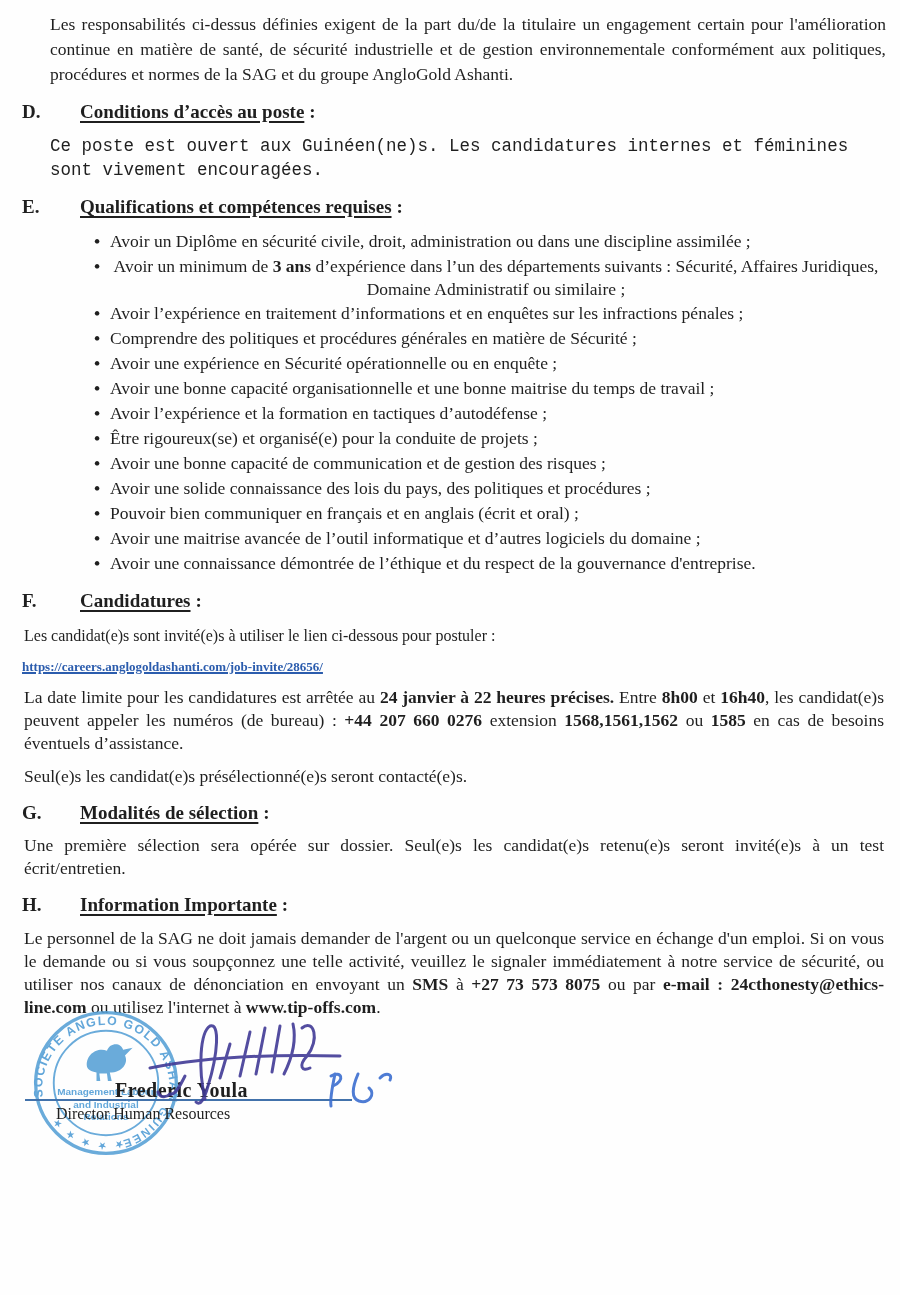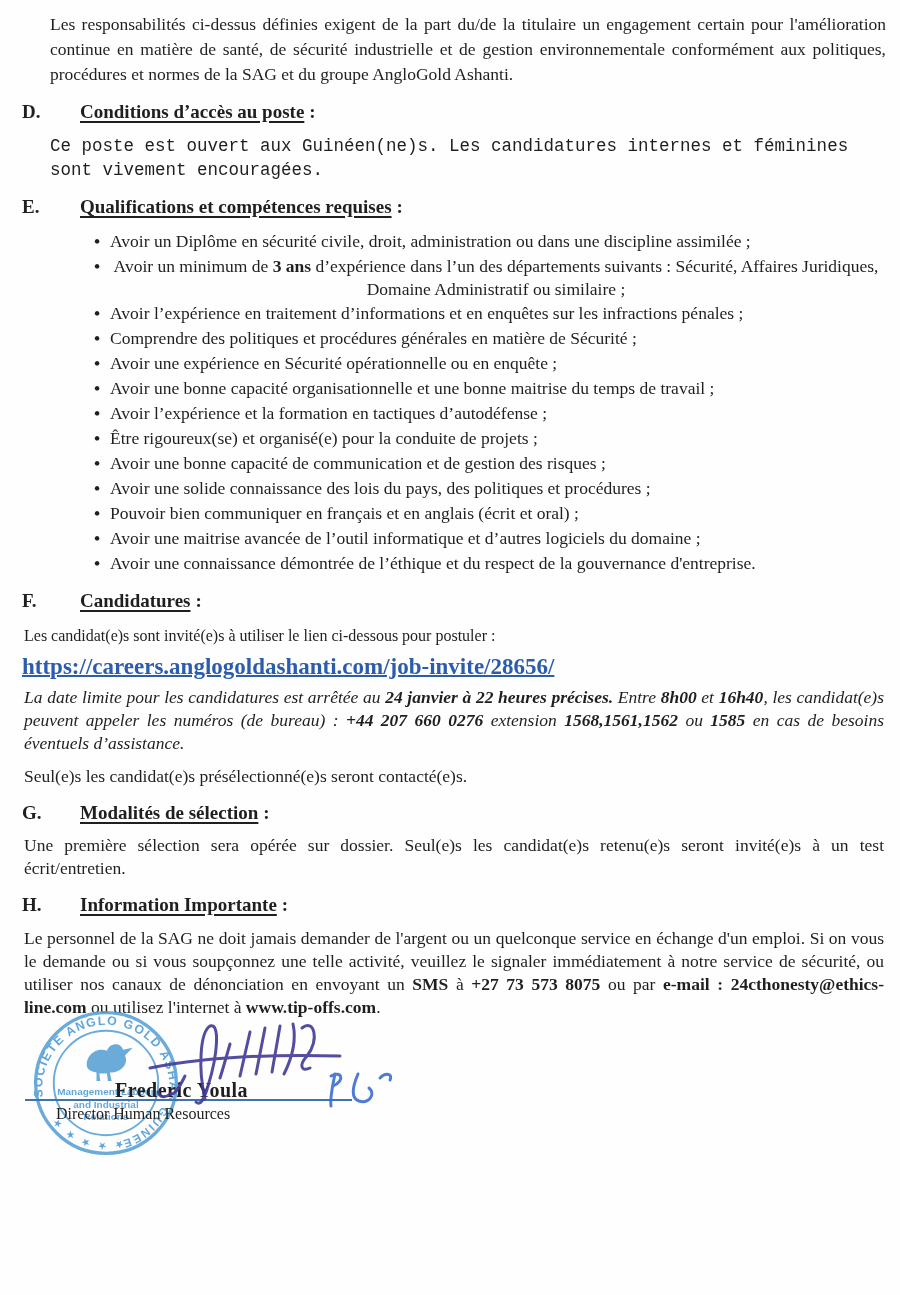--- a/index.html
+++ b/index.html
@@ -14,23 +14,23 @@
   .hrow{display:flex;margin:12px 0 0 22px;font-size:19px;font-weight:bold;line-height:26px;}
   .hletter{width:58px;flex:none;}
   .htitle{text-decoration:underline;text-decoration-thickness:2px;text-underline-offset:3px;}
   .hcolon{margin-left:5px;}
   .pd{margin:9px 14px 0 50px;font-size:17.5px;line-height:24px;font-family:Liberation Mono, monospace;}
   .bullets{margin:10px 18px 0 84px;padding:0;list-style:none;font-size:17.5px;text-align:center;}
   .bullets li{display:flex;margin-bottom:1px;line-height:23px;}
   .bullets .dot{width:26px;flex:none;}
   .bullets .dot::before{content:"\2022";font-size:19px;}
   .pf1{margin:10px 14px 0 24px;font-size:16px;line-height:24px;}
-  .linkline{margin:7px 14px 0 22px;font-size:23px;line-height:24px;}
+  .linkline{margin:7px 14px 0 22px;font-size:13px;line-height:24px;}
   .linkline a{color:var(--link-blue,#2b5cad);font-weight:bold;text-decoration:underline;text-decoration-thickness:2px;}
-  .pf2{margin:7px 16px 0 24px;font-size:17.5px;line-height:23px;text-align:justify;font-style:italic;}
+  .pf2{margin:7px 16px 0 24px;font-size:17.5px;line-height:23px;text-align:justify;}
   .pf3{margin:9px 14px 12px 24px;font-size:17.5px;line-height:24px;}
   .pg{margin:8px 16px 0 24px;font-size:17.5px;line-height:23px;text-align:justify;}
   .ph{margin:9px 16px 0 24px;font-size:17.5px;line-height:23px;text-align:justify;}
   .sig-area{position:relative;height:220px;margin-top:0;}
   .stamp{position:absolute;left:30px;top:-12px;width:152px;height:152px;opacity:.88;z-index:1;}
   .sig-ink{position:absolute;left:130px;top:-5px;width:280px;height:105px;z-index:3;}
   .sig-name{position:absolute;left:115px;top:60px;font-size:20px;font-weight:bold;z-index:2;letter-spacing:.5px;}
   .sig-line{position:absolute;left:25px;top:80px;width:327px;height:2px;background:var(--underline-blue,#4272ab);z-index:2;}
   .sig-role{position:absolute;left:56px;top:86px;font-size:16px;z-index:2;}
   .stamp text{font-family:"Liberation Sans", sans-serif;}

